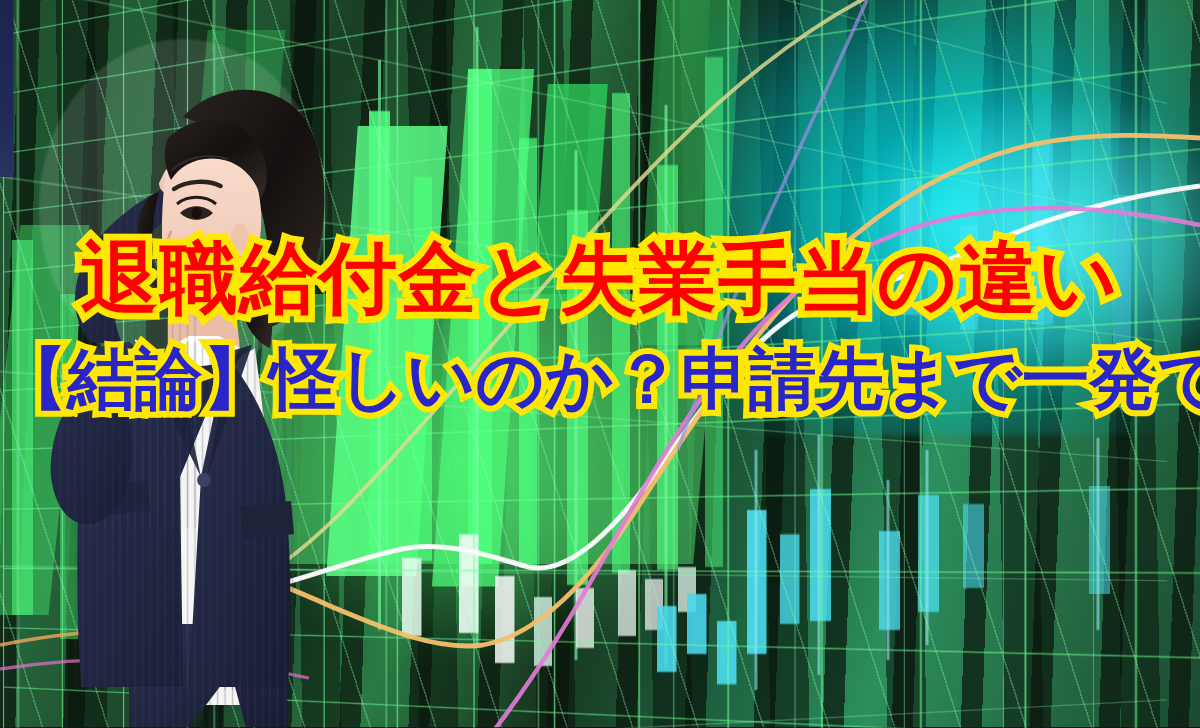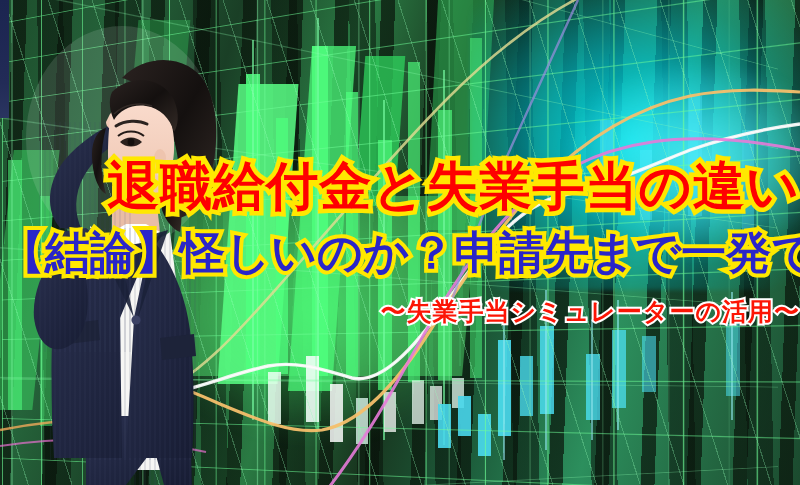--- a/index.html
+++ b/index.html
@@ -112,21 +112,21 @@
   
   .ma{position:absolute;inset:0;width:800px;height:485px;}
 
   
   .person{position:absolute;left:-6px;top:18px;width:250px;height:467px;}
 
   
   .titlebox{position:absolute;left:0;top:0;width:800px;height:485px;}
 
   .ttl{
-    position:absolute;width:800px;text-align:right;
+    position:absolute;width:800px;text-align:center;
     font-family:"DejaVu Sans","Liberation Sans",sans-serif;
     font-weight:bold; white-space:nowrap; line-height:1;
   }
   .ttl-1{
     top:160px;font-size:52px;letter-spacing:1px;
     color:#fe0000;
     -webkit-text-stroke:9px #ffe800;
     paint-order:stroke fill;
     text-shadow:0 0 2px #ffe800;
   }
@@ -353,16 +353,15 @@
 
     <path d="M176,150 C186,168 190,192 186,214 C180,212 172,204 168,192
              C164,178 168,160 176,150 Z" fill="url(#hairG)"></path>
     <path d="M112,110 C106,132 106,156 112,176 C104,172 98,156 98,136
              C98,122 104,112 112,110 Z" fill="url(#hairG)"></path>
   </svg>
 
   <div class="titlebox">
     <div class="ttl ttl-1">退職給付金と失業手当の違い</div>
     <div class="ttl ttl-2">【結論】怪しいのか？申請先まで一発でわかる</div>
-    <div class="ttl ttl-3">〜失業手当シミュレーターの活用〜</div>
   </div>
 
 </div>
 
 </body></html>

